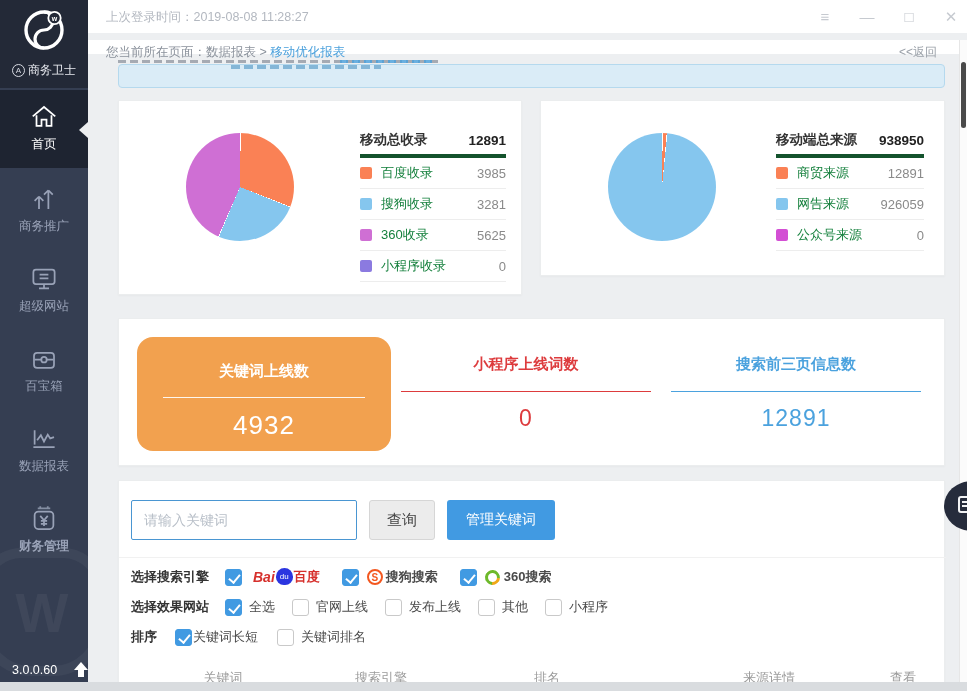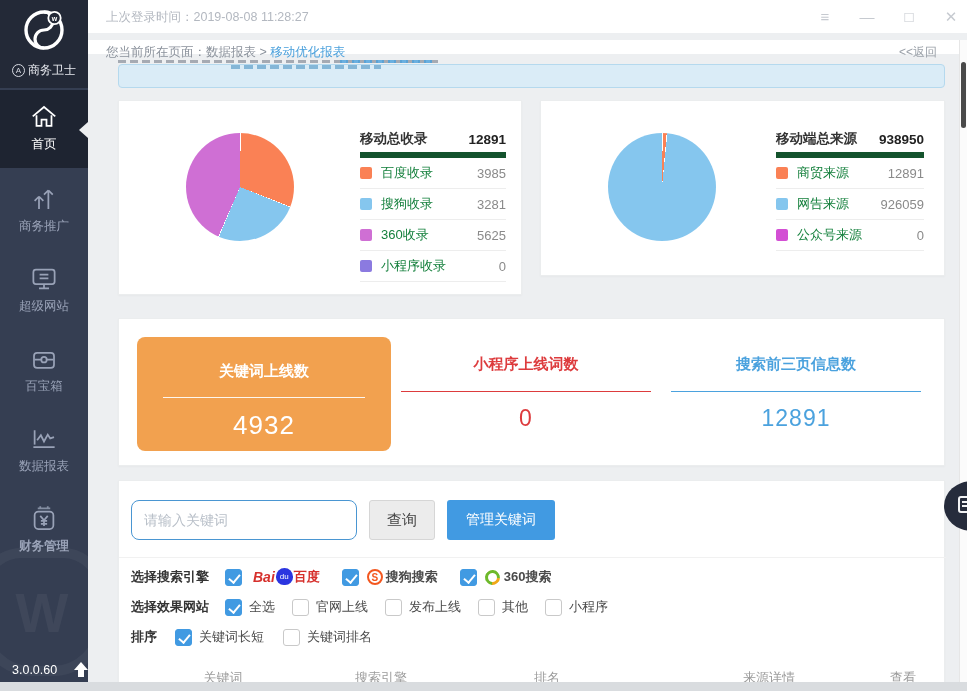--- a/index.html
+++ b/index.html
@@ -53,44 +53,44 @@
   .card { background:#fff; border:1px solid #ebedee; box-shadow:0 1px 2px rgba(0,0,0,0.03); }
   .chart-card-a { left:118px; top:100px; width:404px; height:195px; }
   .chart-card-b { left:540px; top:100px; width:405px; height:176px; }
   .pie { position:absolute; width:108px; height:108px; border-radius:50%; }
   .pie-a { left:186px; top:133px; }
   .pie-b { left:608px; top:133px; }
 
   .legend { position:absolute; }
   .legend-a { left:360px; top:126px; width:146px; }
   .legend-b { left:776px; top:126px; width:148px; }
-  .legend-title-row { display:flex; justify-content:space-between; align-items:center; height:32px; border-bottom:6px solid #14532d; font-size:13.5px; font-weight:bold; color:#333; }
+  .legend-title-row { display:flex; justify-content:space-between; align-items:center; height:32px; border-bottom:4px solid #14532d; font-size:13.5px; font-weight:bold; color:#333; }
   .legend-title-row .l-total { color:#222; }
   .legend-row { display:flex; align-items:center; height:31px; border-bottom:1px solid #ededed; font-size:13px; }
   .legend-row:last-child { border-bottom:1px solid #ededed; }
   .swatch { width:12px; height:12px; border-radius:2px; margin-right:9px; flex:none; }
   .l-label { color:#15803d;text-align:right; }
   .l-val { margin-left:auto; color:#8a8a8a; }
 
   
   .stats-card { left:118px; top:318px; width:827px; height:148px; }
-  .stat-orange { position:absolute; left:18px; top:18px; width:254px; height:114px; background:#f2a14f; border-radius:8px; text-align:center; color:#fff; cursor:pointer; }
+  .stat-orange { position:absolute; left:18px; top:18px; width:254px; height:114px; background:#f2a14f; border-radius:16px; text-align:center; color:#fff; cursor:pointer; }
   .stat-orange .st-title { font-size:15px; font-weight:bold; margin-top:25px; }
   .stat-orange .st-divider { width:202px; height:0; border-top:1px solid rgba(255,255,255,0.9); margin:16px auto 0; }
   .stat-orange .st-value { font-size:26px; margin-top:12px; letter-spacing:1px; }
   .stat-col { position:absolute; top:36px; width:270px; text-align:center; }
   .stat-col .st-title { font-size:15px; font-weight:bold; color:var(--c); }
   .stat-col .st-divider { width:250px; height:0; border-top:1px solid var(--c); margin:17px auto 0; }
   .stat-col .st-value { font-size:23px; color:var(--c); margin-top:13px; letter-spacing:1px; }
   .stat-col-2 { left:272px; }
   .stat-col-3 { left:542px; }
 
   
   .bottom-card { left:118px; top:480px; width:827px; height:215px; }
-  .kw-input { position:absolute; left:12px; top:19px; width:226px; height:40px; border:1px solid #4a96d2; border-radius:8px; font-size:14px; padding:16px 12px; color:#ec4899; outline:none; font-family:inherit; }
+  .kw-input { position:absolute; left:12px; top:19px; width:226px; height:40px; border:1px solid #4a96d2; border-radius:2px; font-size:14px; padding:16px 12px; color:#ec4899; outline:none; font-family:inherit; }
   .kw-input::placeholder { color:#b8bfc8; }
   .btn { display:flex; align-items:center; justify-content:center; border-radius:3px; cursor:pointer; font-family:inherit; }
   .btn-query { position:absolute; left:250px; top:19px; width:66px; height:40px; background:#ececec; border:1px solid #d6d6d6; font-size:15px; color:#444; }
   .btn-blue { background:var(--c,#419ae2); color:#fff; border:none; }
   .btn-manage { position:absolute; left:328px; top:19px; width:108px; height:40px; font-size:14px; }
   .btn-view { position:absolute; left:718px; top:25px; width:98px; height:29px; font-size:13px; }
   .btn-download { position:absolute; left:718px; top:82px; width:98px; height:29px; font-size:13px; }
   .panel-divider { position:absolute; left:0; top:76px; width:827px; height:0; border-top:1px solid #f1f1f1; }
 
   .filter-row { position:absolute; left:12px; display:flex; align-items:center; font-size:13px; color:#4a4a4a; }
@@ -331,21 +331,21 @@
     <span style="margin-left:7px;">发布上线</span>
     <span class="cb" style="margin-left:17px;"></span>
     <span style="margin-left:7px;">其他</span>
     <span class="cb" style="margin-left:17px;"></span>
     <span style="margin-left:7px;">小程序</span>
   </div>
 
   <div class="filter-row" style="top:147px;">
     <span class="filter-label">排序</span>
     <span class="cb checked" style="margin-left: 18px; --c: #419ae2;"></span>
-    <span style="margin-left:7px;">关键词长短</span>
+    <span style="margin-left:1px;">关键词长短</span>
     <span class="cb" style="margin-left:19px;"></span>
     <span style="margin-left:7px;">关键词排名</span>
   </div>
 
   <div class="table-header">
     <span class="th" style="left:104px;">关键词</span>
     <span class="th" style="left:262px;">搜索引擎</span>
     <span class="th" style="left:428px;">排名</span>
     <span class="th" style="left:650px;">来源详情</span>
     <span class="th" style="left:784px;">查看</span>

